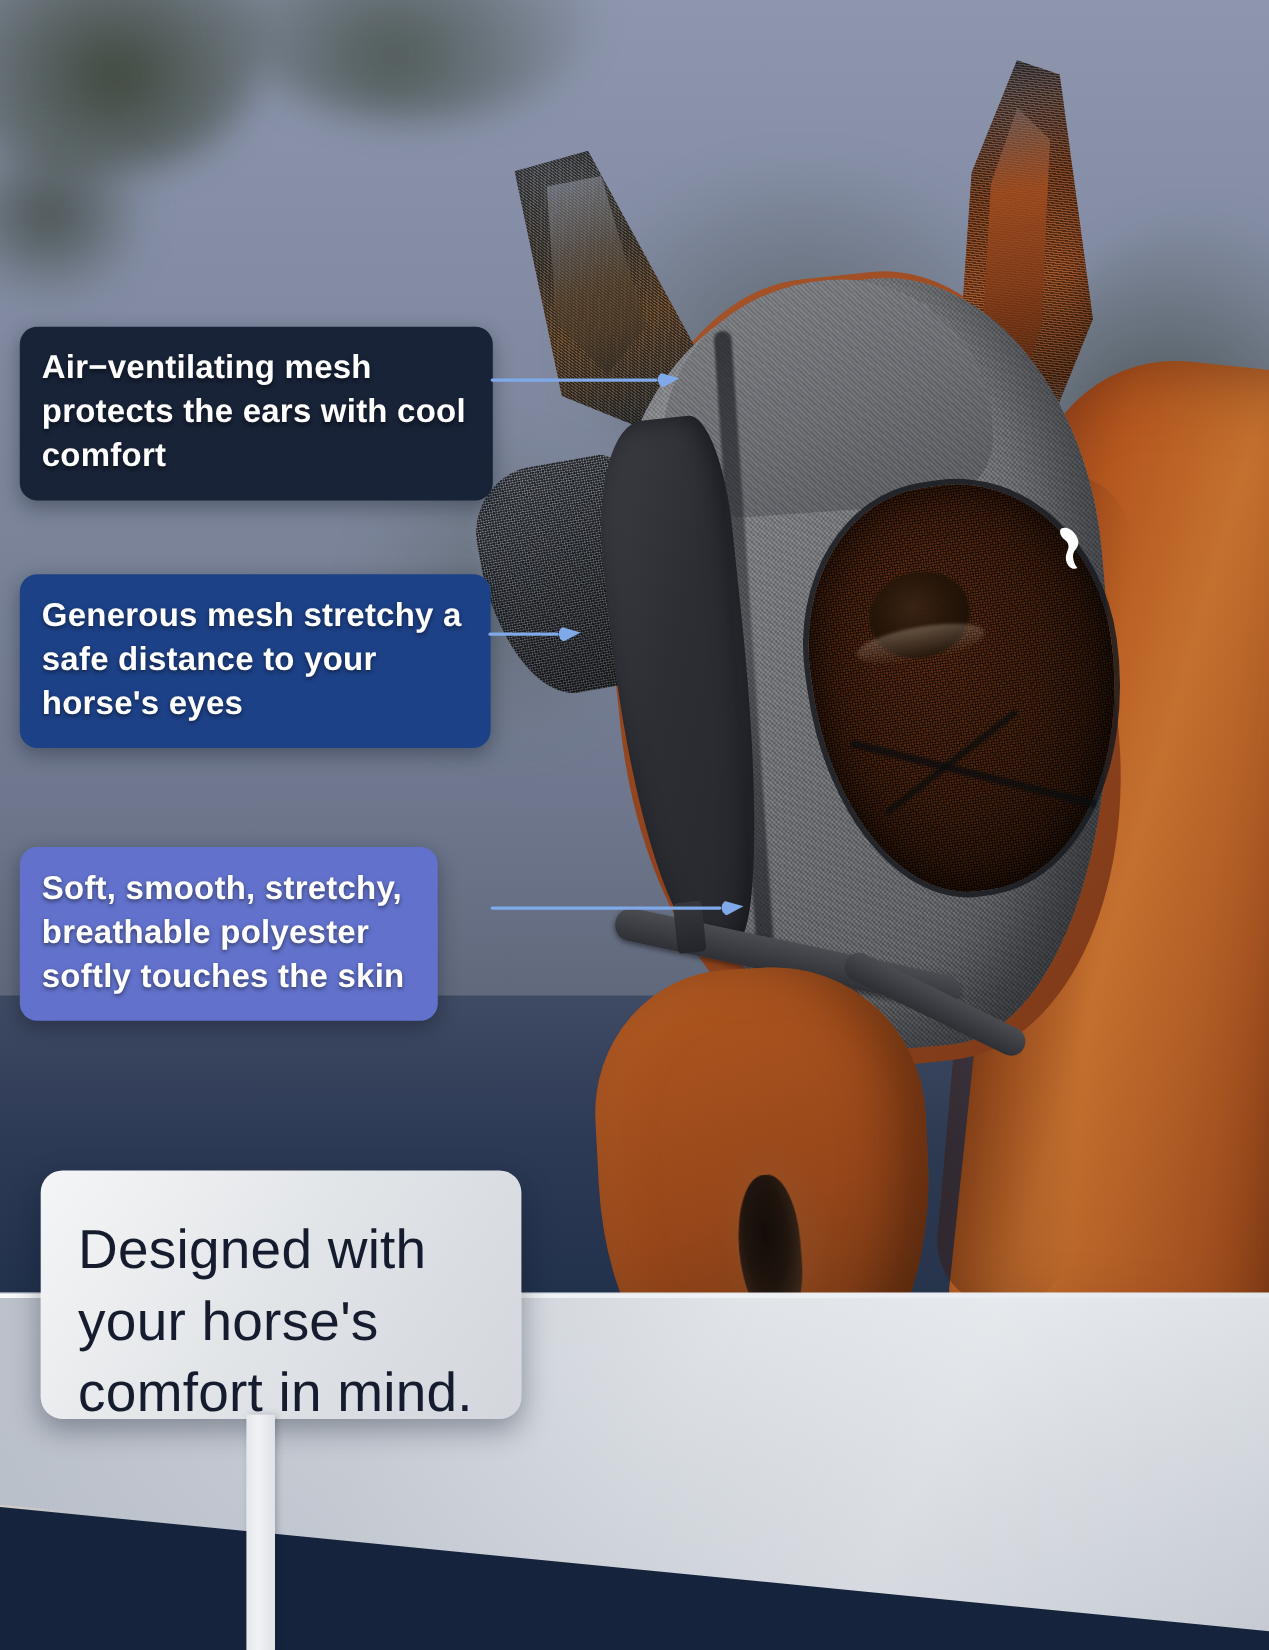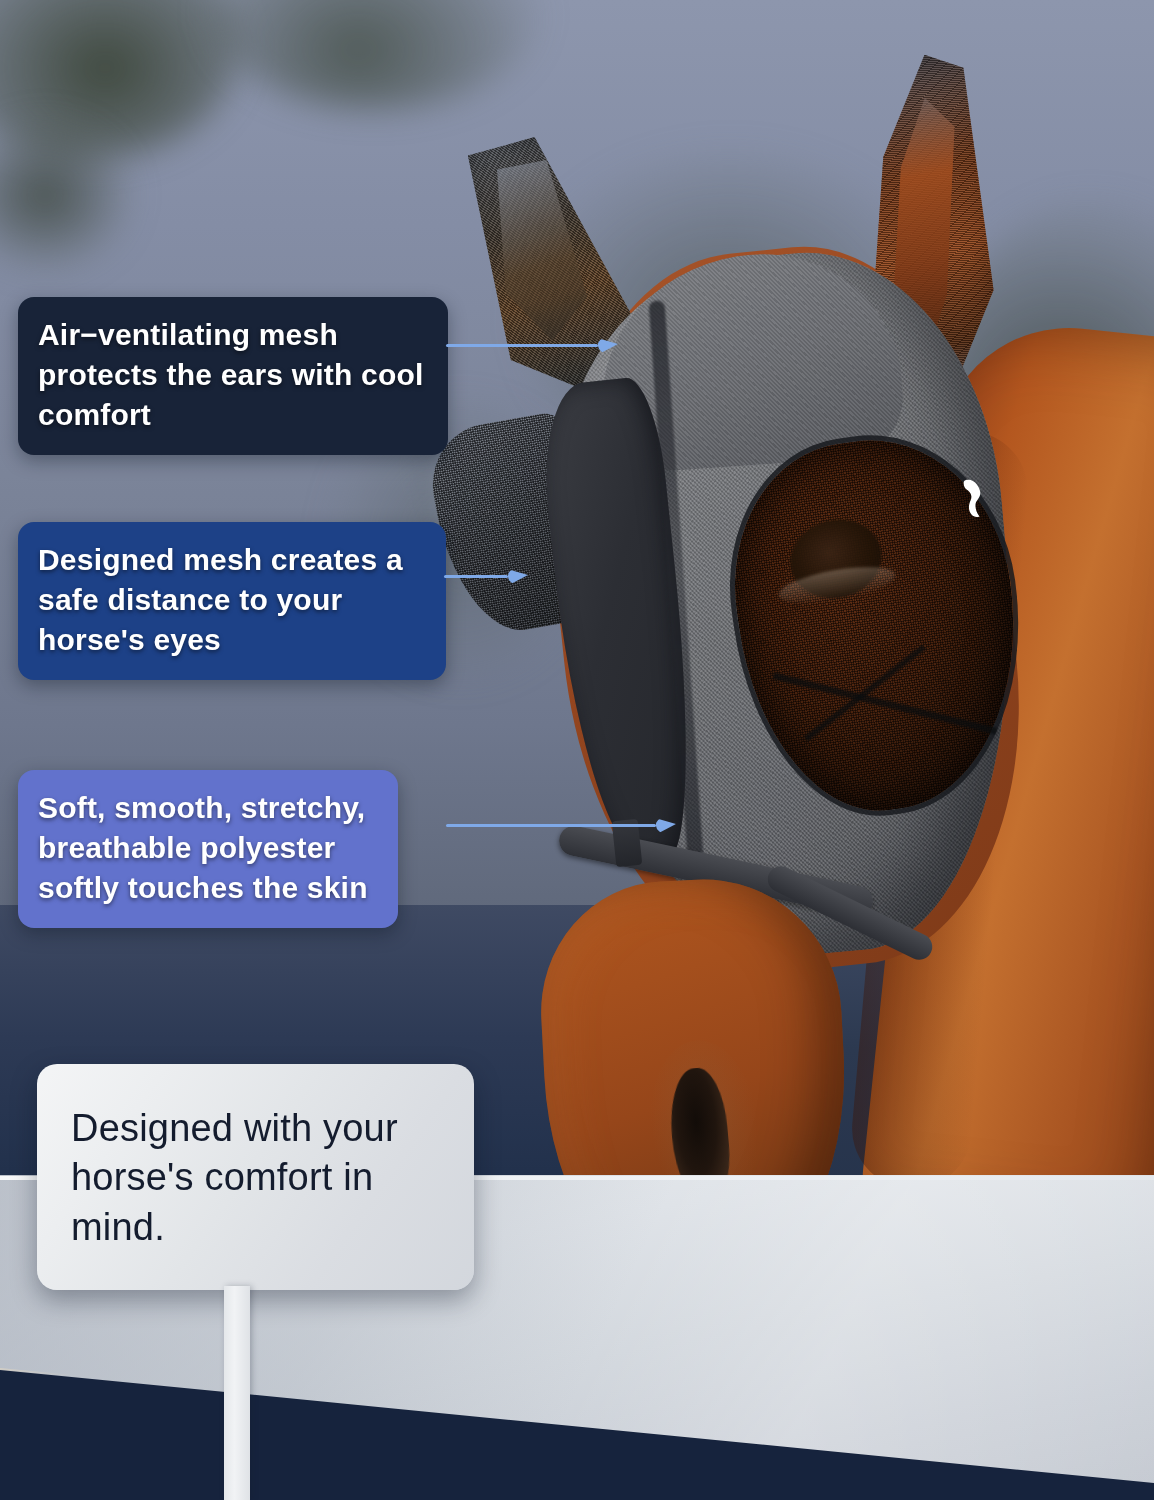--- a/index.html
+++ b/index.html
@@ -277,21 +277,21 @@
 
   
   #sign{
     position:absolute;left:37px;top:1064px;width:437px;height:226px;
     border-radius:20px;
     background:linear-gradient(125deg,#f4f5f6 0%,#eceef0 22%,#e2e5e8 48%,#dadde2 72%,#d3d7dd 100%);
     box-shadow:0 10px 26px rgba(10,18,34,.35);
     box-sizing:border-box;
     padding:40px 34px;
     color:#141c2e;
-    font-size:38px;
+    font-size:50px;
     line-height:1.3;
     font-weight:400;
     letter-spacing:.2px;
   }
   #sign-post{
     position:absolute;left:224px;top:1286px;width:26px;height:214px;
     background:linear-gradient(90deg,#e4e7ea,#f1f3f5 40%,#dfe2e6 100%);
     box-shadow:2px 0 6px rgba(20,28,44,.25);
   }
 </style>
@@ -360,21 +360,21 @@
   <div class="platform-edge"></div>
   <div class="bottom-band-line"></div>
   <div class="bottom-band"></div>
 
   <div class="callout" id="callout-1">Air−ventilating mesh protects the ears with cool comfort</div>
   <div class="arrow" id="arrow-1">
     <div class="shaft"></div>
     <div class="head"></div>
   </div>
 
-  <div class="callout" id="callout-2">Designed mesh creates a safe distance to your horse's eyes</div>
+  <div class="callout" id="callout-2">Generous mesh stretchy a safe distance to your horse's eyes</div>
   <div class="arrow" id="arrow-2">
     <div class="shaft"></div>
     <div class="head"></div>
   </div>
 
   <div class="callout" id="callout-3">Soft, smooth, stretchy, breathable polyester softly touches the skin</div>
   <div class="arrow" id="arrow-3">
     <div class="shaft"></div>
     <div class="head"></div>
   </div>

